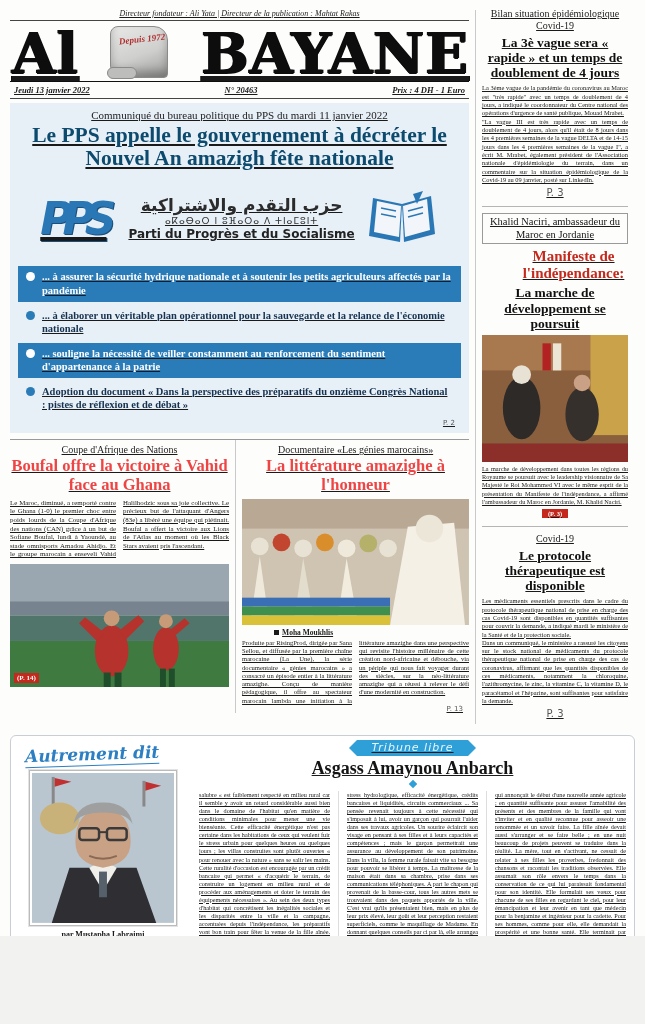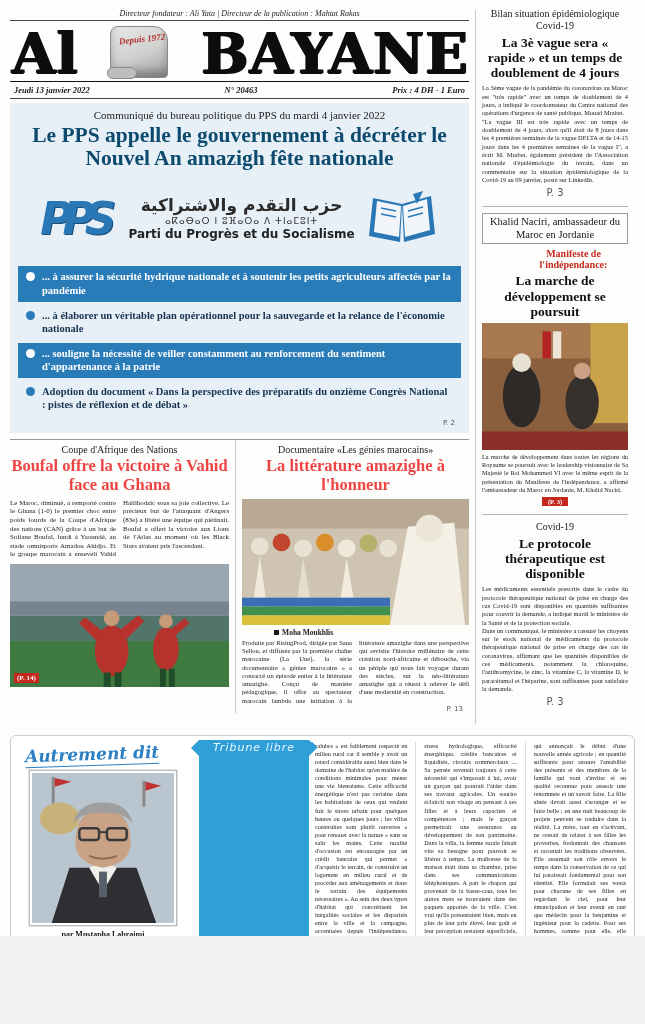--- a/index.html
+++ b/index.html
@@ -1,18 +1,18 @@
 <!DOCTYPE html>
 <html><head>
 <meta charset="utf-8">
 <style>
   * { margin:0; padding:0; box-sizing:border-box; }
   html,body { width:645px; background:#f2f2f0; }
   body { font-family:"Liberation Serif", serif; color:#1a1a1a; }
-  .page { position:relative; width:645px; height:936px; background:#fdfdfc; overflow:hidden; padding:6px 10px; }
+  .page { position:relative; width:645px; height:936px; background:#fdfdfc; overflow:hidden; padding:6px 10px;text-decoration:underline; }
 
   
   .top-area { display:flex; width:625px; height:722px; }
   .main-col { width:465px; padding-right:6px; }
   .v-sep { width:1px; background:#c9c9c9; margin:4px 0; }
   .sidebar { width:152px; padding-left:6px; }
 
   
   .directors { text-align:center; font-style:italic; font-size:8px; color:#222; padding:3px 0 2px; }
   .rule-thin { border-top:1px solid #444; }
@@ -61,35 +61,35 @@
   .endref { display:flex; justify-content:flex-end; }
 
   
   .sb-art { padding:2px 0 4px; }
   .sb-kicker { text-align:center; font-size:10px; line-height:1.2; color:#1b1b1b; }
   .sb-headline { text-align:center; font-size:13.5px; font-weight:bold; line-height:1.12; margin:3px 0 4px; color:#101010; }
   .sb-body { font-size:6.4px; line-height:1.3; text-align:justify; color:#222; }
   .sb-page { text-align:center; font-size:10px; color:#555; margin-top:3px; font-family:"DejaVu Sans", sans-serif; }
   .sb-rule { border-top:1px solid #b5b5b5; margin:4px 0; }
   .boxed-head { border:1px solid #9a9a9a; padding:2px 4px; text-align:center; font-size:10.5px; line-height:1.2; color:#161616; }
-  .red-kicker { text-align:center; color:#c5281c; font-weight:bold; font-size:10px; margin-top:4px;margin-left:37px; }
+  .red-kicker { text-align:center; color:#c5281c; font-weight:bold; font-size:15px; margin-top:4px;margin-left:37px; }
   .sb-photo { margin-top:3px; }
   .sb-photo svg { display:block; width:100%; height:auto; }
   .sb-caption { font-size:6.3px; line-height:1.3; text-align:justify; color:#222; margin-top:3px; }
   .redbox { display:block; width:26px; margin:3px auto 0; background:#c5281c; color:#fff; font-size:6.5px; font-weight:bold; text-align:center; padding:1px 0; }
 
   
   .tribune-box { position:relative; width:625px; height:282px; margin-top:7px; border:1px solid #c9ced4; border-radius:6px; background:#fff; padding:6px 8px; display:flex; gap:8px; }
   .trib-left { width:172px; flex:none; padding-right:4px; }
   .script-head { font-style:italic; font-weight:bold; font-size:17px; color:#2b7fc2; font-family:"DejaVu Serif", serif; transform:rotate(-2deg); display:inline-block; margin:2px 0 4px 6px; border-bottom:1px solid #2b7fc2; padding-bottom:1px; }
   .portrait-frame { width:148px; margin:0 auto; border:1px solid #bbb; padding:2px; background:#fff; box-shadow:0 0 0 1px #e3e3e3; }
   .portrait-frame svg { display:block; width:100%; height:auto; }
   .trib-byline { text-align:center; font-size:8px; font-weight:bold; margin:4px 0 4px; line-height:1.2; }
   .trib-left-body { font-size:6.5px; line-height:1.3; text-align:justify; color:#222; }
-  .trib-main { flex:1; display:flex; flex-direction:row; }
+  .trib-main { flex:1; display:flex; flex-direction:column; }
   .ribbon-wrap { display:flex; justify-content:center; margin-top:-2px; }
   .ribbon { position:relative; background:#2f9fd8; color:#eaf6fd; font-family:"DejaVu Sans", sans-serif; font-size:11px; font-style:italic; padding:1px 14px 2px; letter-spacing:1px; }
   .ribbon:before, .ribbon:after { content:""; position:absolute; top:0; border-top:8.5px solid transparent; border-bottom:8.5px solid transparent; }
   .ribbon:before { left:-8px; border-right:8px solid #2f9fd8; }
   .ribbon:after { right:-8px; border-left:8px solid #2f9fd8; }
   .trib-headline { text-align:center; font-size:18px; font-weight:bold; color:#141414; margin:2px 0 1px; }
   .diamond { width:6px; height:6px; background:#2f9fd8; transform:rotate(45deg); margin:1px auto 4px; }
   .trib-cols { flex:1; display:flex; gap:8px; overflow:hidden; }
   .trib-col { flex:1; font-size:6.2px; line-height:1.3; text-align:justify; color:#222; border-left:1px solid #ddd; padding-left:8px; }
   .trib-col:first-child { border-left:none; padding-left:0; }
@@ -117,21 +117,21 @@
         <div class="rule-dark"></div>
         <div class="dateline">
           <span>Jeudi 13 janvier 2022</span>
           <span>N° 20463</span>
           <span>Prix : 4 DH - 1 Euro</span>
         </div>
         <div class="rule-thin"></div>
       </header>
 
       <section class="communique">
-        <div class="comm-kicker">Communiqué du bureau politique du PPS du mardi 4 janvier 2022</div>
+        <div class="comm-kicker">Communiqué du bureau politique du PPS du mardi 11 janvier 2022</div>
         <h1 class="comm-headline">Le PPS appelle le gouvernement à décréter le Nouvel An amazigh fête nationale</h1>
 
         <div class="logo-row">
           <span class="pps-letters">PPS</span>
           <span class="pps-center">
             <div class="pps-arabic">حزب التقدم والاشتراكية</div>
             <div class="pps-tifinagh">ⴰⴽⴰⴱⴰⵔ ⵏ ⵓⴼⴰⵔⴰ ⴷ ⵜⵏⴰⵎⵓⵏⵜ</div>
             <div class="pps-french">Parti du Progrès et du Socialisme</div>
           </span>
           <span class="book-icon">
@@ -305,20 +305,21 @@
         </svg>
       </div>
       <div class="trib-byline">par Mustapha Labraimi</div>
       <p class="trib-left-body">L'hiver bat son plein ; et, c'est en cette période que le froid est intense. A part celles occultes, provenant des brumes et du brouillard, les précipitations sont absentes. Les zones emblavées, vertes suite aux dernières pluies, virent au jaune. Le prix de la balle de paille s'envole. La ruralité vit dans l'espoir. Dans les campagnes, l'efficacité énergétique dans les habitations est loin d'être assurée. C'est en se couvrant au plus que les corps sont au mieux. Il faut reprendre le Conseil Economique Social et Environnemental pour relever que le droit constitutionnel de disposer d'un logement décent et</p>
     </div>
 
     <div class="trib-main">
       <div class="ribbon-wrap">
         <span class="ribbon">Tribune libre</span>
       </div>
+      <h2 class="trib-headline">Asgass Amaynou Anbarch</h2>
       <div class="diamond"></div>
       <div class="trib-cols">
         <div class="trib-col">salubre « est faiblement respecté en milieu rural car il semble y avoir un retard considérable aussi bien dans le domaine de l'habitat qu'en matière de conditions minimales pour mener une vie bienséante. Cette efficacité énergétique n'est pas certaine dans les habitations de ceux qui veulent fuir le stress urbain pour quelques heures ou quelques jours ; les villas construites sont plutôt ouvertes « pour renouer avec la nature » sans se salir les mains. Cette ruralité d'occasion est encouragée par un crédit bancaire qui permet « d'acquérir le terrain, de construire un logement en milieu rural et de procéder aux aménagements et doter le terrain des équipements nécessaires ». Au sein des deux types d'habitat qui concrétisent les inégalités sociales et les disparités entre la ville et la campagne, accentuées depuis l'indépendance, les préparatifs vont bon train pour fêter la venue de la fille aînée. La cadette et la benjamine s'occupent de leur foyer et du besoin en eau de la plaine. Ce dernier, bien au chaud dans ses jallabas, semble plongé dans une somnolence continue alors que son esprit revisite les données de la semaine : morcellement du foncier à sa disposition,</div>
         <div class="trib-col">stress hydrologique, efficacité énergétique, crédits bancaires et liquidités, circuits commerciaux ... Sa pensée revenait toujours à cette nécessité qui s'imposait à lui, avoir un garçon qui pourrait l'aider dans ses travaux agricoles. Un sourire éclaircit son visage en pensant à ses filles et à leurs capacités et compétences ; mais le garçon permettrait une assurance au développement de son patrimoine. Dans la villa, la femme rurale faisait vite sa besogne pour pouvoir se libérer à temps. La maîtresse de la maison était dans sa chambre, prise dans ses communications téléphoniques. A part le chapon qui provenait de la basse-cour, tous les autres mets se trouvaient dans des paquets apportés de la ville. C'est vrai qu'ils présentaient bien, mais en plus de leur prix élevé, leur goût et leur perception restaient superficiels, comme le maquillage de Madame. En donnant quelques conseils par ci par là, elle arrangea l'ensemble des plats dans les ustensiles qui convenaient sur la grande table de la cuisine. A travers un nuage qui s'accrochait à travers les limites des parcelles emblavées ou en jachère, la fermette et la fille blanchie à pas. Elles avaient suivi les pas. Elles devaient préparer et servir les mets traditionnels en quantité et</div>
         <div class="trib-col">qui annonçait le début d'une nouvelle année agricole ; en quantité suffisante pour assurer l'amabilité des présents et des membres de la famille qui vont s'inviter et en qualité reconnue pour asseoir une renommée et un savoir faire. La fille aînée devait aussi s'arranger et se faire belle ; en une nuit beaucoup de projets peuvent se traduire dans la réalité. La mère, tout en s'activant, ne cessait de relater à ses filles les proverbes, fredonnait des chansons et racontait les traditions observées. Elle assumait son rôle envers le temps dans la conservation de ce qui lui paraissait fondamental pour son identité. Elle formulait ses vœux pour chacune de ses filles en regardant le ciel, pour leur émancipation et leur avenir en tant que médecin pour la benjamine et ingénieur pour la cadette. Pour ses hommes, comme pour elle, elle demandait la prospérité et une bonne santé. Elle terminait par implorer la miséricorde du ciel, au nom de la fille aînée, pour que l'année agricole soit bonne et la récolte abondante... Que la prochaine année soit féconde dans la bonté et la beauté. Que sa famille et l'ensemble de l'humanité soient protégées de la pandémie, que la paix règne partout et que le bien l'emporte sur le mal ... Asgass Amaynou Anbarch.</div>
       </div>
     </div>
   </section>
 
 </div>

